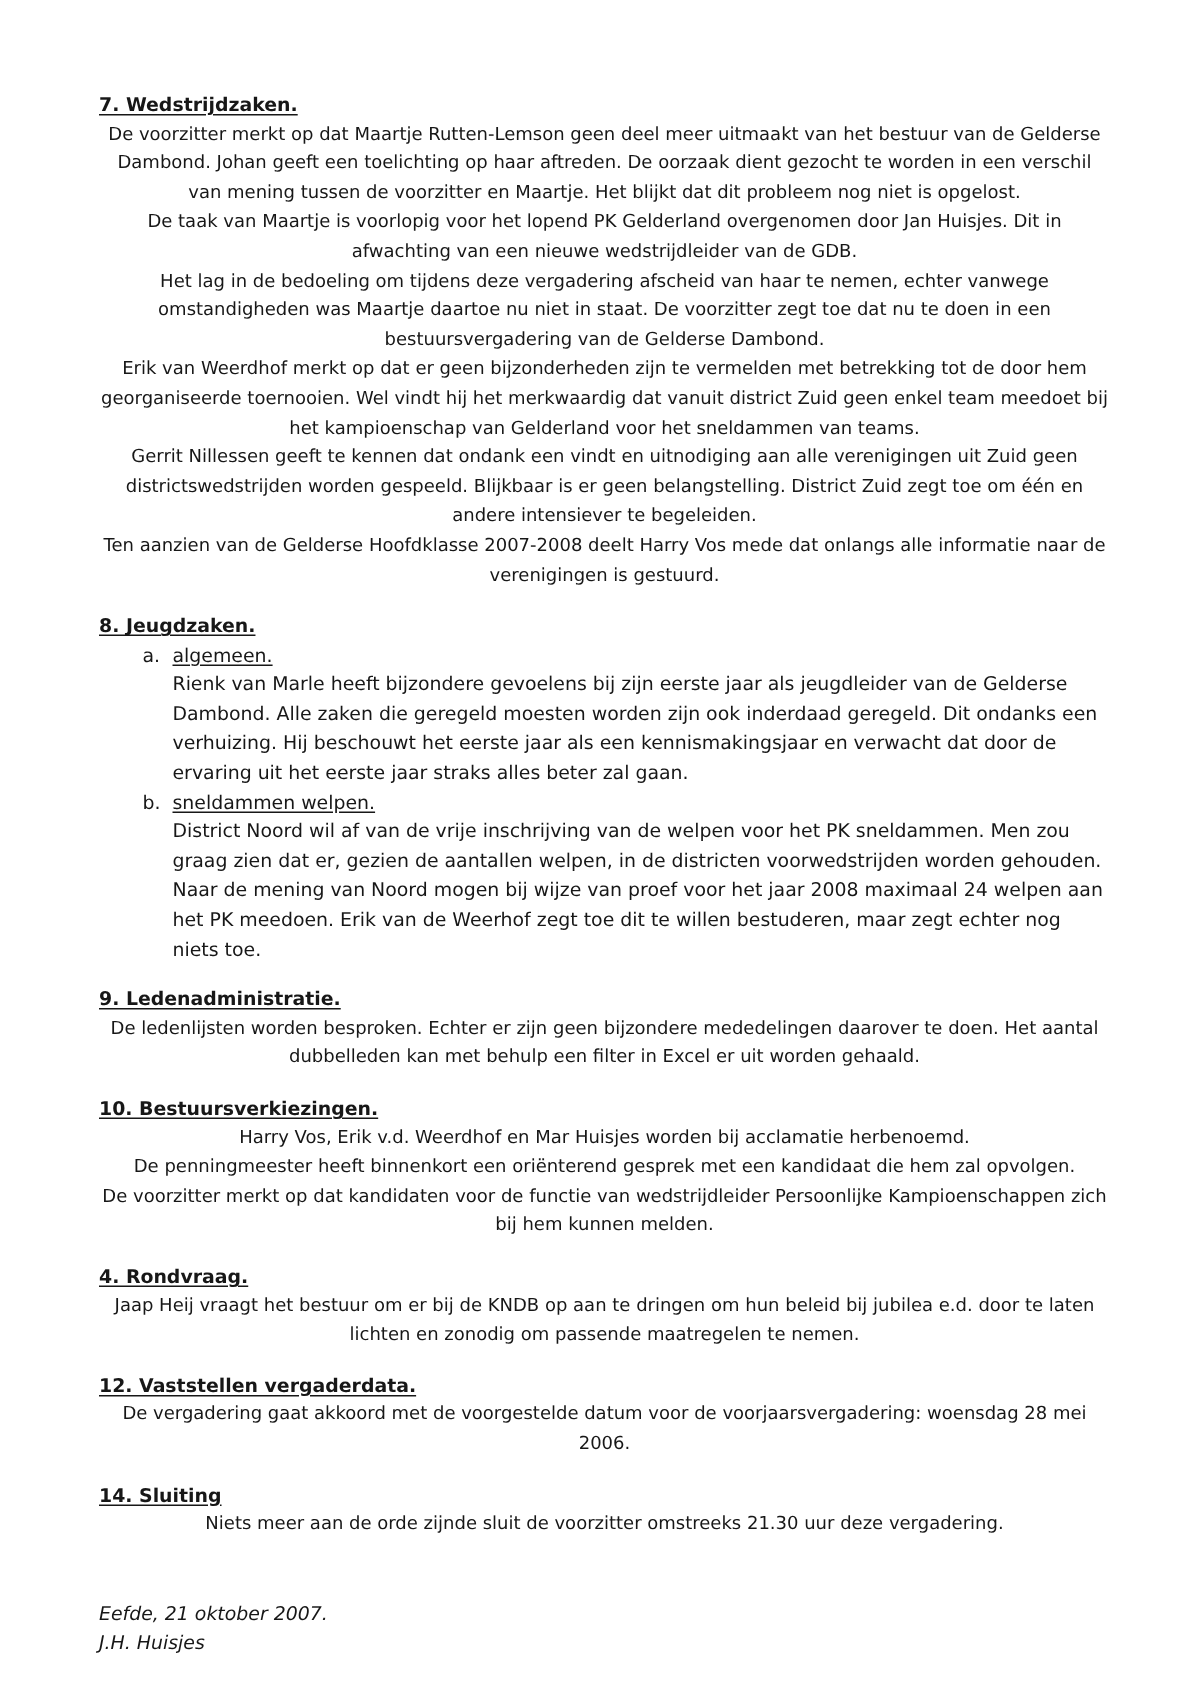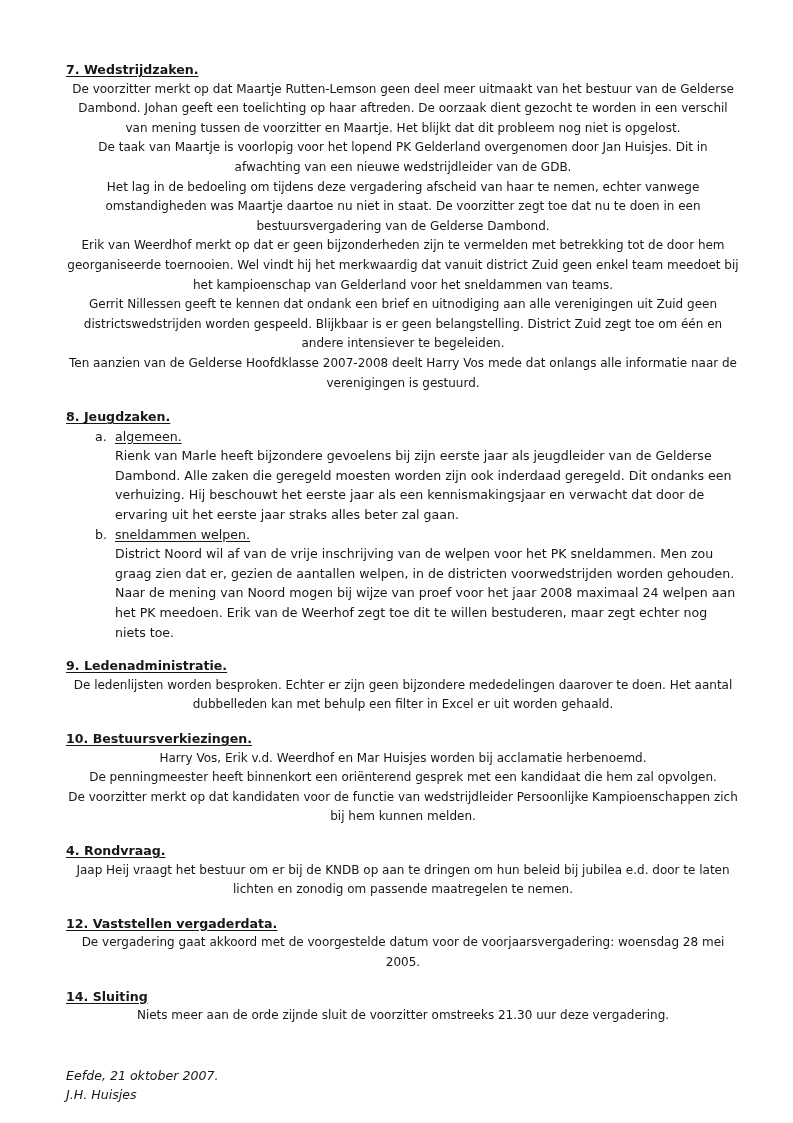--- a/index.html
+++ b/index.html
@@ -95,21 +95,21 @@
 
 <div class="page">
   <div class="doc">
 
     <div class="section">
       <h2 class="heading"><span class="htext">7. Wedstrijdzaken.</span></h2>
       <p class="para">De voorzitter merkt op dat Maartje Rutten-Lemson geen deel meer uitmaakt van het bestuur van de Gelderse Dambond. Johan geeft een toelichting op haar aftreden. De oorzaak dient gezocht te worden in een verschil van mening tussen de voorzitter en Maartje. Het blijkt dat dit probleem nog niet is opgelost.</p>
       <p class="para">De taak van Maartje is voorlopig voor het lopend PK Gelderland overgenomen door Jan Huisjes. Dit in afwachting van een nieuwe wedstrijdleider van de GDB.</p>
       <p class="para">Het lag in de bedoeling om tijdens deze vergadering afscheid van haar te nemen, echter vanwege omstandigheden was Maartje daartoe nu niet in staat. De voorzitter zegt toe dat nu te doen in een bestuursvergadering van de Gelderse Dambond.</p>
       <p class="para">Erik van Weerdhof merkt op dat er geen bijzonderheden zijn te vermelden met betrekking tot de door hem georganiseerde toernooien. Wel vindt hij het merkwaardig dat vanuit district Zuid geen enkel team meedoet bij het kampioenschap van Gelderland voor het sneldammen van teams.</p>
-      <p class="para">Gerrit Nillessen geeft te kennen dat ondank een brief en uitnodiging aan alle verenigingen uit Zuid geen districtswedstrijden worden gespeeld. Blijkbaar is er geen belangstelling. District Zuid zegt toe om één en andere intensiever te begeleiden.</p>
+      <p class="para">Gerrit Nillessen geeft te kennen dat ondank een vindt en uitnodiging aan alle verenigingen uit Zuid geen districtswedstrijden worden gespeeld. Blijkbaar is er geen belangstelling. District Zuid zegt toe om één en andere intensiever te begeleiden.</p>
       <p class="para">Ten aanzien van de Gelderse Hoofdklasse 2007-2008 deelt Harry Vos mede dat onlangs alle informatie naar de verenigingen is gestuurd.</p>
     </div>
 
     <div class="section">
       <h2 class="heading"><span class="htext">8. Jeugdzaken.</span></h2>
       <ol class="sublist">
         <li>
           <span class="marker">a.</span>
           <span class="subtitle">algemeen.</span>
           <span class="subbody">Rienk van Marle heeft bijzondere gevoelens bij zijn eerste jaar als jeugdleider van de Gelderse Dambond. Alle zaken die geregeld moesten worden zijn ook inderdaad geregeld. Dit ondanks een verhuizing. Hij beschouwt het eerste jaar als een kennismakingsjaar en verwacht dat door de ervaring uit het eerste jaar straks alles beter zal gaan.</span>
@@ -134,21 +134,21 @@
       <p class="para">De voorzitter merkt op dat kandidaten voor de functie van wedstrijdleider Persoonlijke Kampioenschappen zich bij hem kunnen melden.</p>
     </div>
 
     <div class="section">
       <h2 class="heading"><span class="htext">4. Rondvraag.</span></h2>
       <p class="para">Jaap Heij vraagt het bestuur om er bij de KNDB op aan te dringen om hun beleid bij jubilea e.d. door te laten lichten en zonodig om passende maatregelen te nemen.</p>
     </div>
 
     <div class="section">
       <h2 class="heading"><span class="htext">12. Vaststellen vergaderdata.</span></h2>
-      <p class="para">De vergadering gaat akkoord met de voorgestelde datum voor de voorjaarsvergadering: woensdag 28 mei 2005.</p>
+      <p class="para">De vergadering gaat akkoord met de voorgestelde datum voor de voorjaarsvergadering: woensdag 28 mei 2006.</p>
     </div>
 
     <div class="section tight">
       <h2 class="heading"><span class="htext">14. Sluiting</span></h2>
       <p class="para">Niets meer aan de orde zijnde sluit de voorzitter omstreeks 21.30 uur deze vergadering.</p>
     </div>
 
     <div class="signature">
       <p>Eefde, 21 oktober 2007.</p>
       <p>J.H. Huisjes</p>

